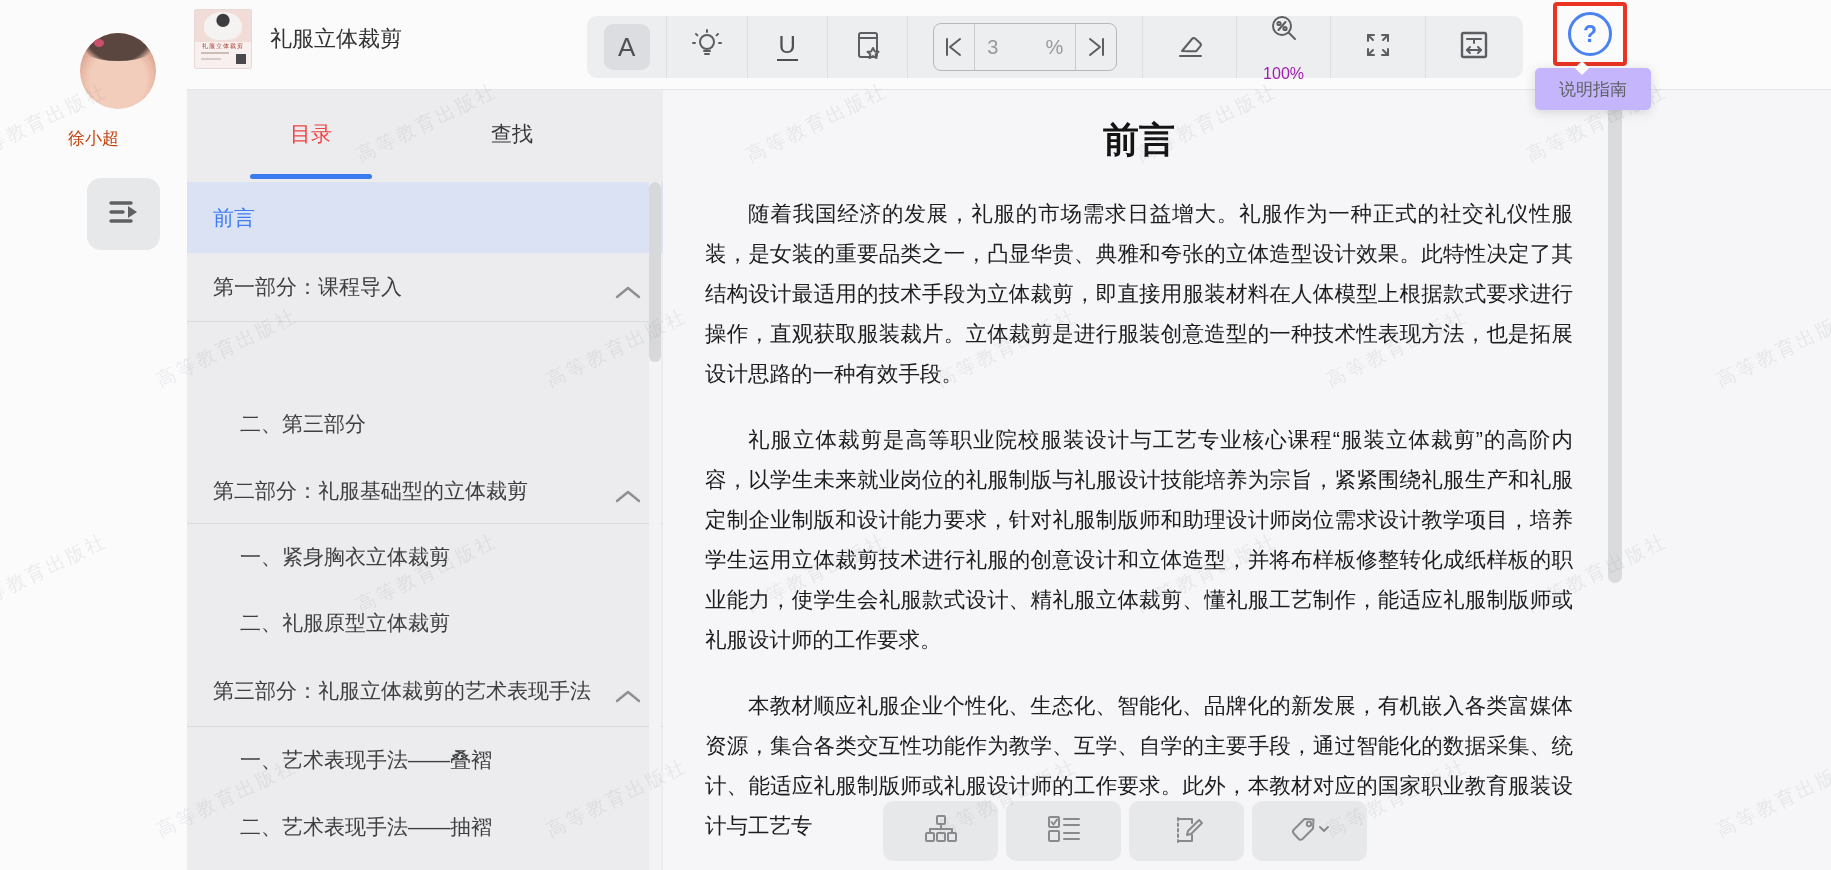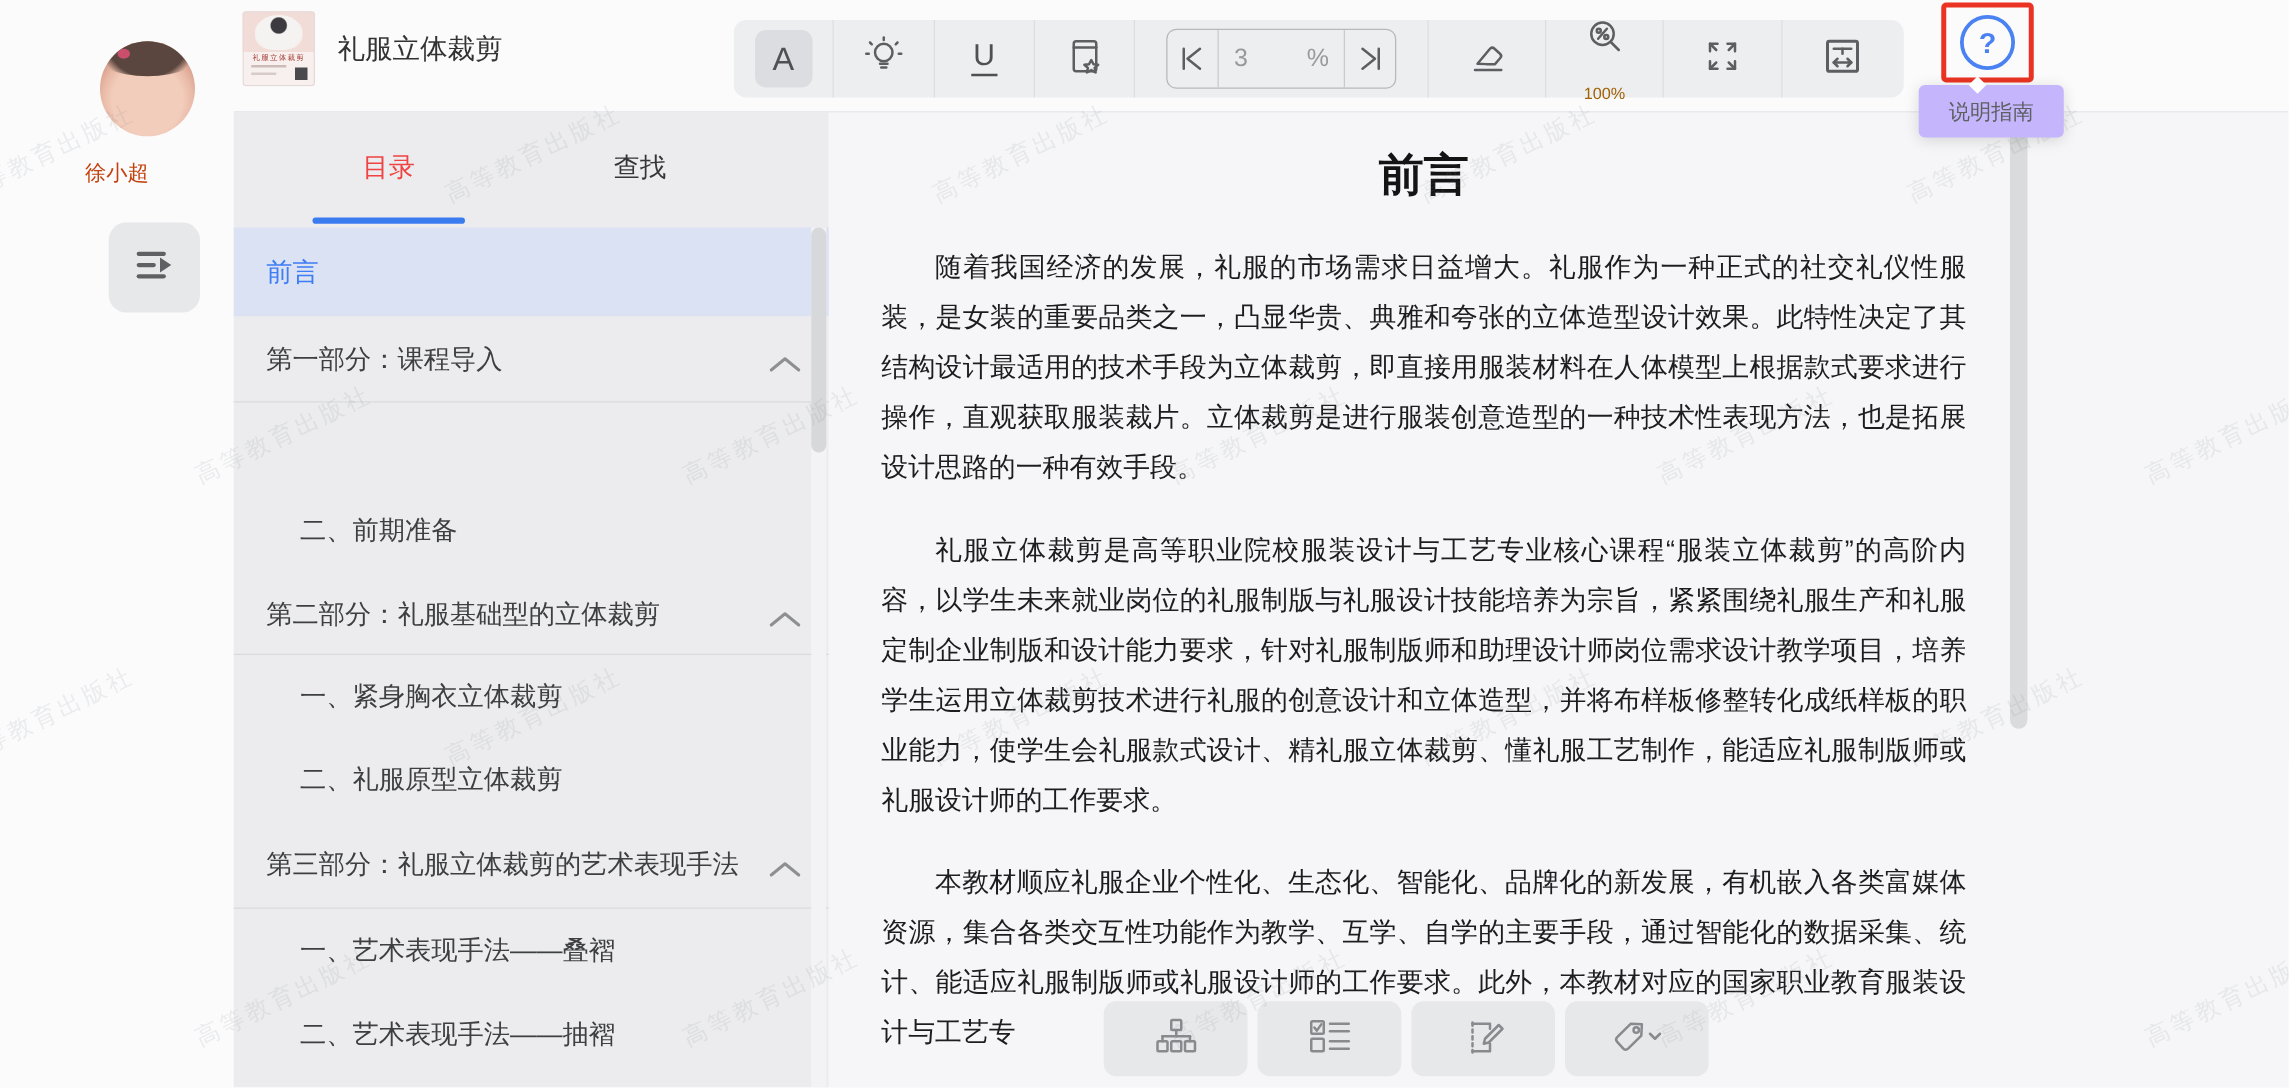--- a/index.html
+++ b/index.html
@@ -42,21 +42,21 @@
   .tb-cell:last-child{border-right:none;}
   .tb-icon{stroke:#5d5e61;fill:none;stroke-width:2;stroke-linecap:round;stroke-linejoin:round;}
   .font-chip{width:46px;height:46px;background:#dcdde0;border-radius:9px;display:flex;align-items:center;justify-content:center;
              font-size:26px;color:#4f5053;}
   .u-glyph{font-size:24px;color:#4f5053;border-bottom:2.5px solid #4f5053;line-height:1;padding:0 2px 2px;}
   .pager{width:182px;height:46px;border:1.5px solid #b7b8ba;border-radius:8px;display:flex;align-items:center;}
   .pager-btn{width:40px;height:100%;display:flex;align-items:center;justify-content:center;cursor:pointer;}
   .pager-input{flex:1;height:100%;border-left:1px solid #c9cacc;border-right:1px solid #c9cacc;
                display:flex;align-items:center;justify-content:space-between;padding:0 12px;font-size:20px;color:#98999b;}
   .zoom-cell{flex-direction:column;gap:1px;padding-top:3px;}
-  .zoom-label{font-size:13px;color:#a16207;margin-top:16px;}
+  .zoom-label{font-size:16px;color:#a21caf;margin-top:16px;}
 
   
   .help-wrap{position:absolute;left:1553px;top:2px;width:66px;height:56px;border:4px solid #ea3323;border-radius:4px;
              display:flex;align-items:center;justify-content:center;z-index:6;background:#fbfbfc;cursor:pointer;}
   .help-circle{width:38px;height:38px;border:3px solid #4a82f2;border-radius:50%;display:flex;align-items:center;justify-content:center;
                font-size:23px;font-weight:bold;color:#4a82f2;}
   .tooltip{position:absolute;left:1535px;top:68px;width:116px;height:42px;background:#c4b5fd;border-radius:5px;z-index:6;
            box-shadow:0 2px 12px rgba(0,0,0,0.14);display:flex;align-items:center;justify-content:center;
            font-size:17px;color:#5f6062;}
   .tooltip:before{content:"";position:absolute;left:42px;top:-5px;width:10px;height:10px;background:#fff;transform:rotate(45deg);}
@@ -256,21 +256,21 @@
     </div>
     <div class="toc-item lvl0 divider" style="top:163px;height:68px">
       <span class="lbl">第一部分：课程导入</span>
       <span class="toc-chevron">
         <svg width="26" height="14" viewBox="0 0 26 14">
             <polyline points="2,12 13,3 24,12" fill="none" stroke="#8e8f93" stroke-width="2.4" stroke-linecap="round" stroke-linejoin="round"></polyline>
           </svg>
       </span>
     </div>
     <div class="toc-item lvl1" style="top:300px;height:68px">
-      <span class="lbl">二、前期准备</span>
+      <span class="lbl">二、第三部分</span>
     </div>
     <div class="toc-item lvl0 divider" style="top:368px;height:65px">
       <span class="lbl">第二部分：礼服基础型的立体裁剪</span>
       <span class="toc-chevron">
         <svg width="26" height="14" viewBox="0 0 26 14">
             <polyline points="2,12 13,3 24,12" fill="none" stroke="#8e8f93" stroke-width="2.4" stroke-linecap="round" stroke-linejoin="round"></polyline>
           </svg>
       </span>
     </div>
     <div class="toc-item lvl1" style="top:433px;height:67px">

